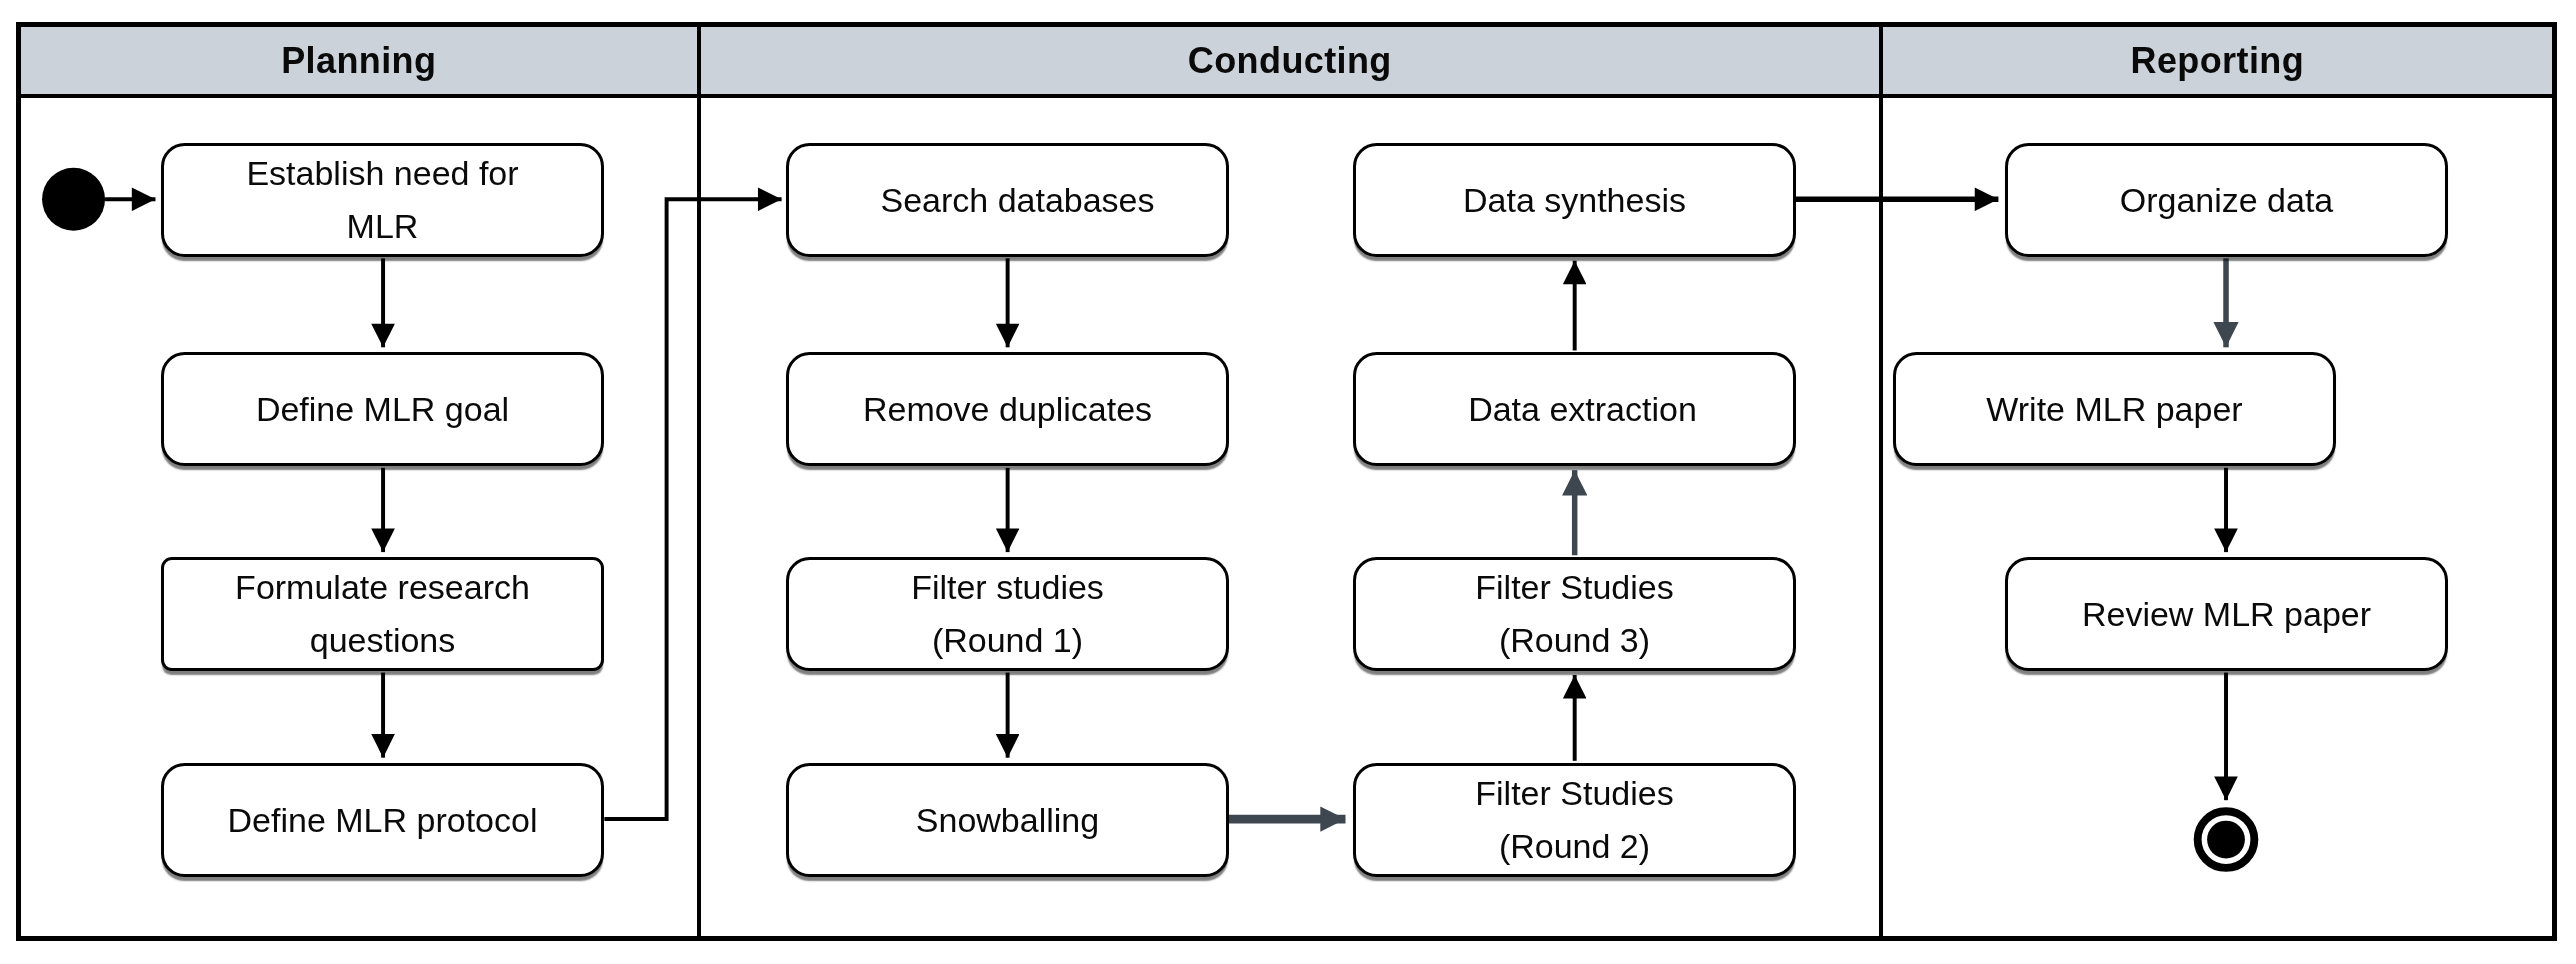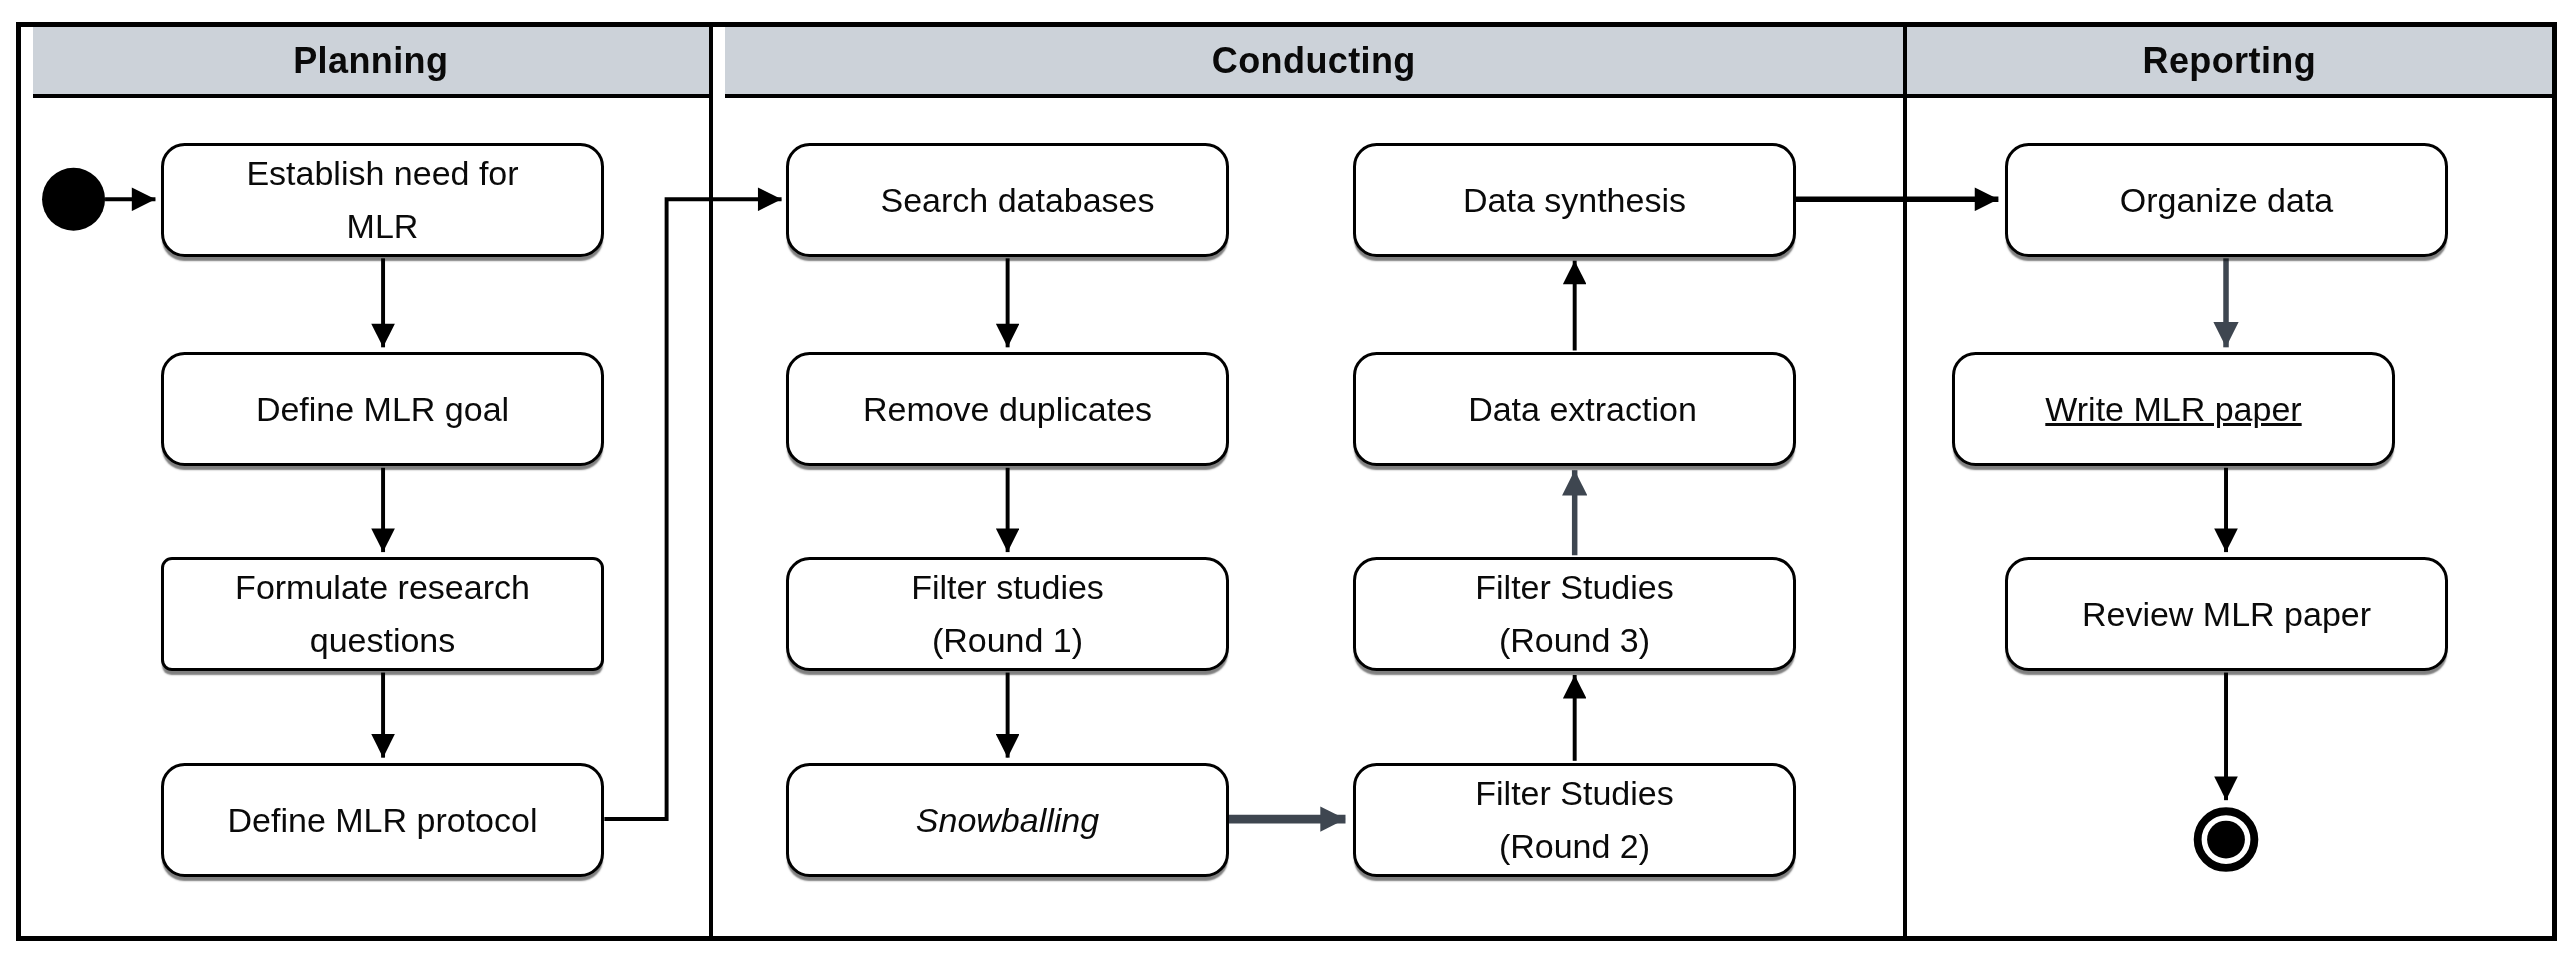--- a/index.html
+++ b/index.html
@@ -3,21 +3,21 @@
 <meta charset="utf-8">
 <style>
   html,body{margin:0;padding:0;background:#ffffff;}
   body{width:2576px;height:964px;font-family:"Liberation Sans","DejaVu Sans",sans-serif;color:#0a0a0a;}
   #canvas{position:relative;width:2576px;height:964px;background:#ffffff;overflow:hidden;}
 
   
   .lanes{position:absolute;left:15.8px;top:22px;width:2541px;height:919px;
          border:5.5px solid #000;box-sizing:border-box;display:flex;background:#ffffff;}
   .lane{height:100%;box-sizing:border-box;}
-  .lane.sep{border-right:4.7px solid #000;margin-left:12px;}
+  .lane.sep{border-right:4.7px solid #000;}
   .lane-header{height:71px;box-sizing:border-box;border-bottom:4.7px solid #000;
                background:#ccd2d9;display:flex;align-items:center;justify-content:center;
                font-size:36px;font-weight:bold;letter-spacing:0.4px;}
   .lane-body{flex:1;}
 
   
   .node{position:absolute;width:443px;height:114px;box-sizing:border-box;
         background:#ffffff;border:3.9px solid #000;border-radius:23.6px;
         display:flex;align-items:center;justify-content:center;text-align:center;
         font-size:34px;line-height:1.55;white-space:pre-line;
@@ -92,26 +92,26 @@
 MLR</div>
   <div class="node" style="left:161px;top:352px;">Define MLR goal</div>
   <div class="node" style="left:161px;top:557px;border-radius:11px;">Formulate research
 questions</div>
   <div class="node" style="left:161px;top:763px;">Define MLR protocol</div>
 
   <div class="node" style="left:786px;top:143px;padding-left:20px;">Search databases</div>
   <div class="node" style="left:786px;top:352px;">Remove duplicates</div>
   <div class="node" style="left:786px;top:557px;">Filter studies
 (Round 1)</div>
-  <div class="node" style="left:786px;top:763px;font-style:italic;">Snowballing</div>
+  <div class="node" style="left:786px;top:763px;">Snowballing</div>
   <div class="node" style="left:1353px;top:763px;">Filter Studies
 (Round 2)</div>
   <div class="node" style="left:1353px;top:557px;">Filter Studies
 (Round 3)</div>
   <div class="node" style="left:1353px;top:352px;padding-left:16px;">Data extraction</div>
   <div class="node" style="left:1353px;top:143px;">Data synthesis</div>
 
   <div class="node" style="left:2005px;top:143px;">Organize data</div>
-  <div class="node" style="left:1952px;top:352px;text-decoration:underline;">Write MLR paper</div>
+  <div class="node" style="left:1893px;top:352px;">Write MLR paper</div>
   <div class="node" style="left:2005px;top:557px;">Review MLR paper</div>
 
 </div>
 
 
 </body></html>

